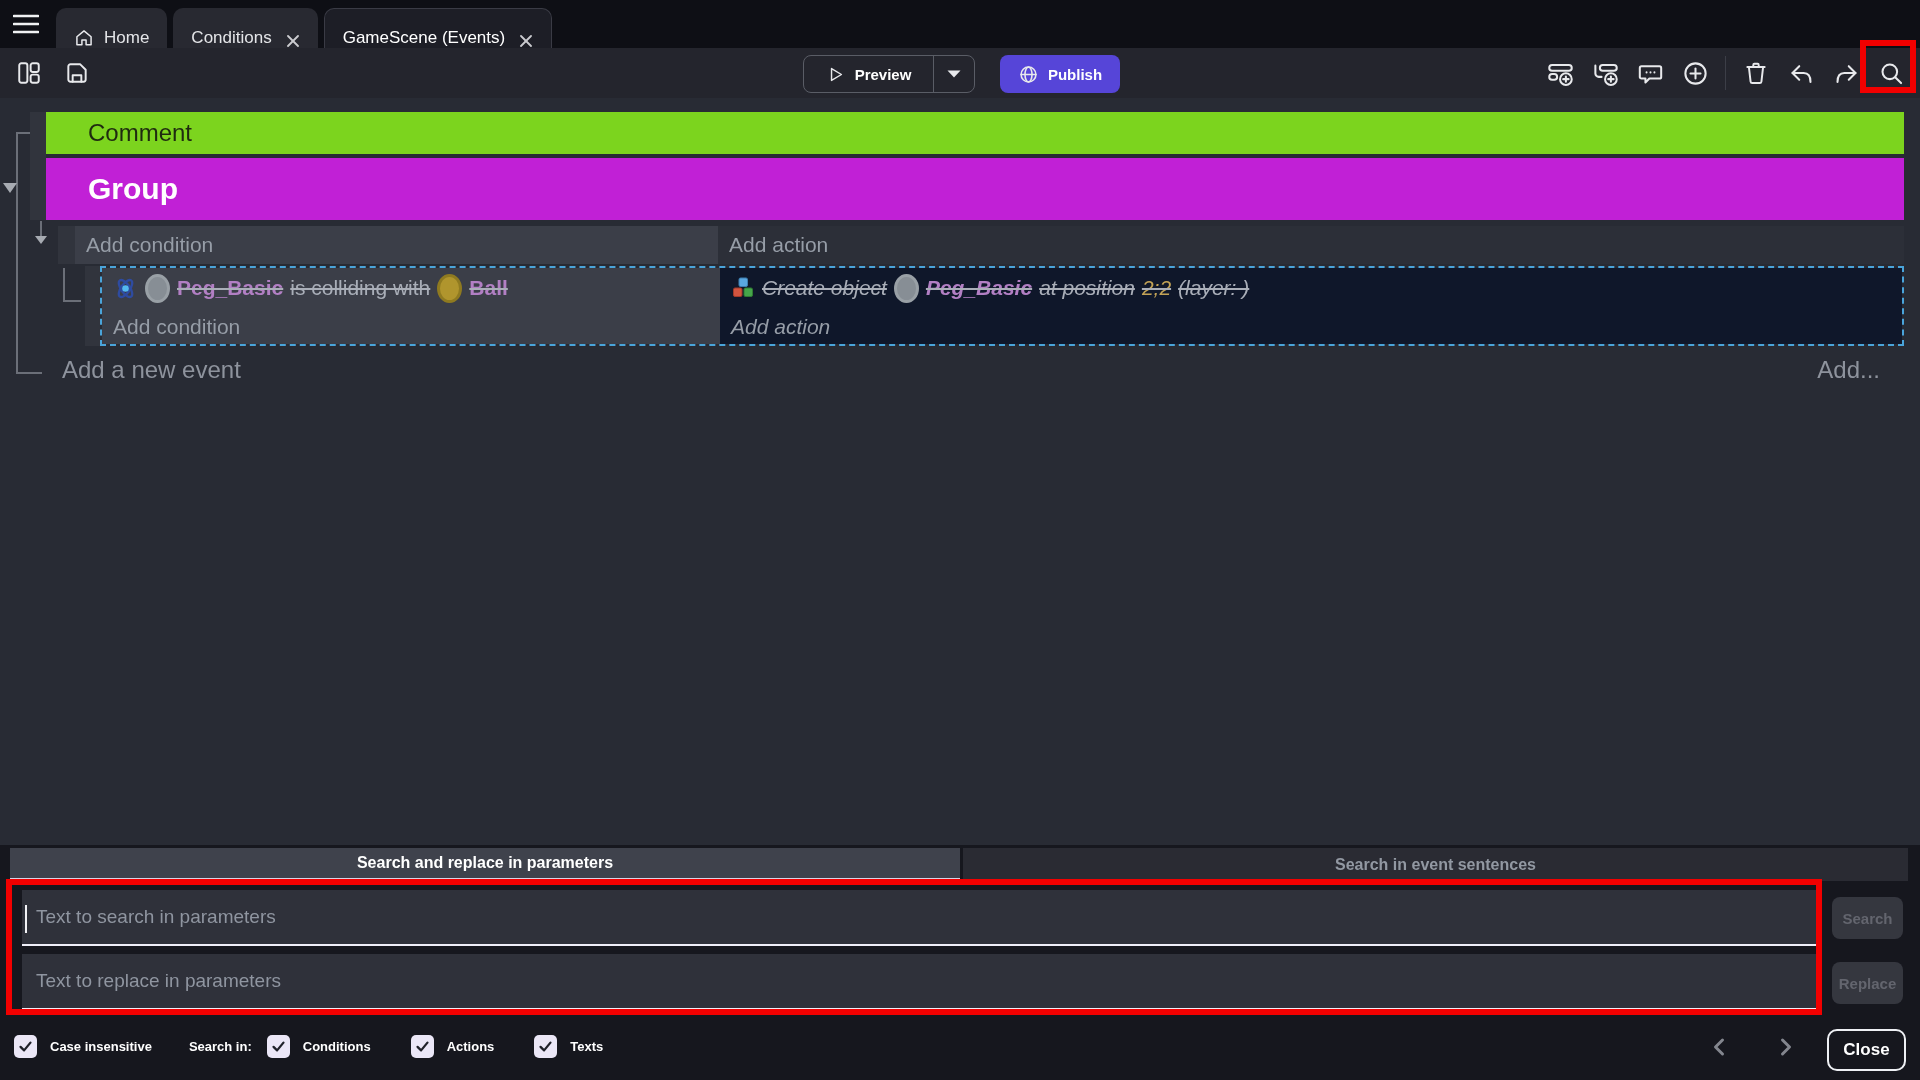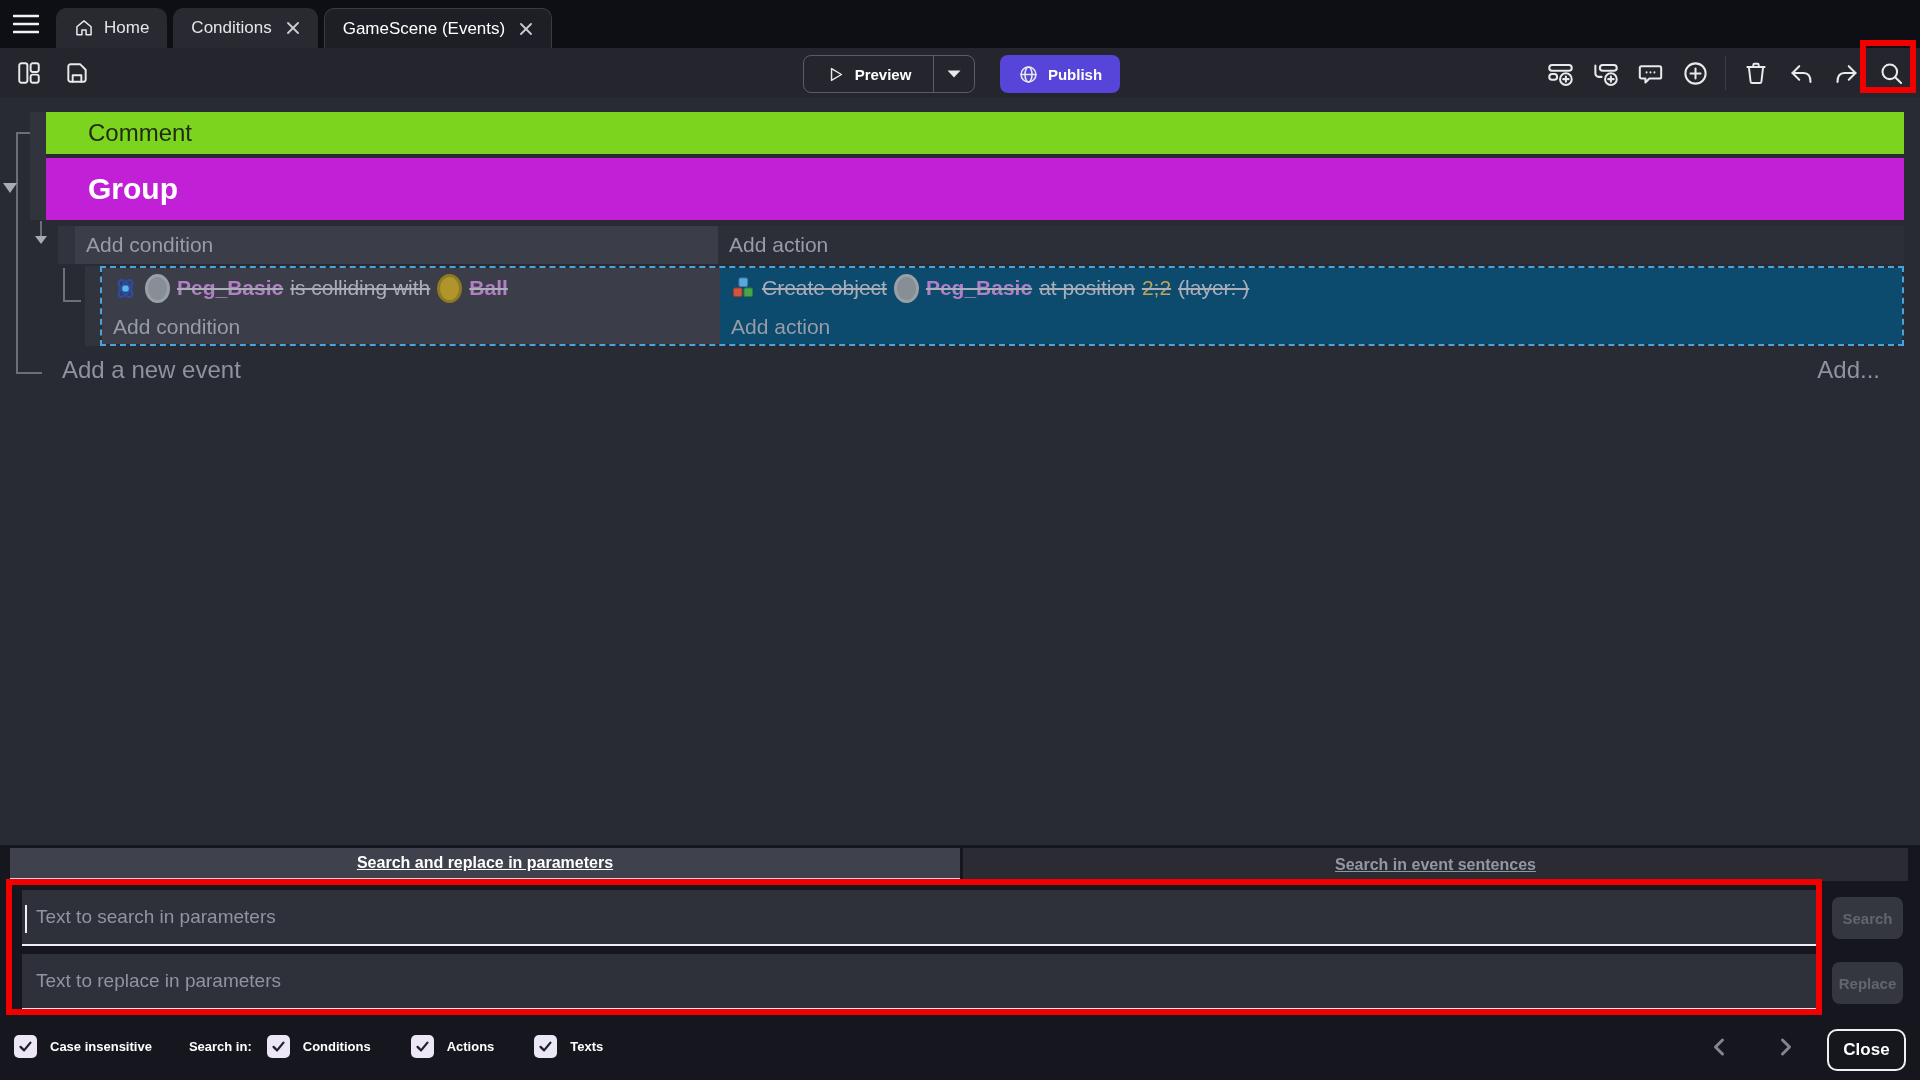--- a/index.html
+++ b/index.html
@@ -8,21 +8,21 @@
     position: relative; width: 1920px; height: 1080px; overflow: hidden;
     font-family: "Liberation Sans", sans-serif; color: #e8e9ec; background:#282b34;
   }
   svg { display:block; }
   .ico { stroke:#e8e9ec; fill:none; stroke-width:1.8; stroke-linecap:round; stroke-linejoin:round; }
 
   
   .tabbar { position:absolute; left:0; top:0; width:1920px; height:48px; background:#0e0f15; z-index:5; }
   .hamburger { position:absolute; left:10px; top:10px; width:32px; height:28px; display:flex; align-items:center; justify-content:center; cursor:pointer; }
   .tabs { position:absolute; left:56px; top:8px; display:flex; gap:6px; height:40px; }
-  .tab { display:flex; align-items:center; gap:10px; padding:0 18px; height:40px;
+  .tab { display:flex; align-items:flex-end; gap:10px; padding:0 18px; height:40px;
          background:#282931; color:#e4e5e8; font-size:17px; border-radius:10px 10px 0 0; cursor:pointer; }
   .tab.active { background:#1d1e26; border:1px solid #3a3b45; border-bottom:none; color:#ffffff; }
   .tab .close { margin-left:4px; opacity:.85; }
 
   
   .toolbar { position:absolute; left:0; top:48px; width:1920px; height:50px; background:#24252d; }
   .tb-left { position:absolute; left:14px; top:0; height:50px; display:flex; align-items:center; gap:18px; }
   .tb-btn { width:30px; height:30px; display:flex; align-items:center; justify-content:center; cursor:pointer; }
   .preview-btn { position:absolute; left:803px; top:7px; width:172px; height:38px; border:1px solid #5a5d66;
                  border-radius:8px; display:flex; align-items:center; color:#fff; cursor:pointer; }
@@ -45,37 +45,37 @@
                  color:#1f2a10; font-size:24px; line-height:42px; padding-left:42px; cursor:pointer; }
   .group-bar { position:absolute; left:46px; top:60px; width:1858px; height:62px; background:#c120d6;
                color:#ffffff; font-size:30px; font-weight:bold; line-height:62px; padding-left:42px; cursor:pointer; }
   .strip { position:absolute; background:#31343d; }
   .ev1-cond { position:absolute; left:75px; top:128px; width:643px; height:38px; background:#3b3e48; }
   .ev1-act  { position:absolute; left:718px; top:128px; width:1186px; height:38px; background:#2c2f38; }
   .add-link { color:#969da7; font-size:21px; line-height:38px; padding-left:11px; cursor:pointer; white-space:nowrap; }
   .sel-event { position:absolute; left:100px; top:168px; width:1804px; height:80px;
                border:2px dashed #4aa4da; display:flex; }
   .sel-cond { width:618px; background:#3b3e48; }
-  .sel-act  { flex:1; background:#0c4a6e; }
+  .sel-act  { flex:1; background:#0f172a;font-style:italic; }
   .sentence { display:flex; align-items:center; gap:7px; height:40px; padding-left:11px;
               font-size:21px; color:#a9aeb8; text-decoration:line-through; white-space:nowrap; cursor:pointer; }
   .obj-name { color:#b27fc4; font-weight:bold; }
   .num { color:#c3a356; }
   .obj-thumb { width:25px; height:29px; border-radius:50%; flex:0 0 auto; }
   .thumb-gray { background:#878e95; border:3px solid #99a0a6; }
   .thumb-yellow { background:#b0952d; border:3px solid #8f7a20; }
   .footer-add { position:absolute; top:258px; font-size:24px; color:#8e939d; cursor:pointer; }
   .tree { position:absolute; background:#6b6f78; }
   .tri-down { position:absolute; width:0; height:0; border-left:7px solid transparent; border-right:7px solid transparent; border-top:10px solid #a7abb2; cursor:pointer; }
   .tri-down.small { border-left-width:6px; border-right-width:6px; border-top-width:8px; }
 
   
   .panel { position:absolute; left:0; top:845px; width:1920px; height:235px; background:#16171e; }
   .panel-tab { position:absolute; top:3px; height:33px; display:flex; align-items:center; justify-content:center;
-               font-size:16px; font-weight:bold; cursor:pointer;text-decoration:underline; }
+               font-size:16px; font-weight:bold; cursor:pointer; }
   .panel-tab.active { left:10px; width:950px; background:#3f424c; color:#ffffff; border-bottom:3px solid #d6d4e6; }
   .panel-tab.inactive { left:963px; width:945px; background:#2a2b33; color:#9298a2; }
   .search-field { position:absolute; left:22px; width:1796px; height:56px; background:#2f313a;
                   border:none; border-bottom:2px solid #efeef8; color:#e8e9ec; font-size:19px;
                   padding:0 14px; font-family:"Liberation Sans", sans-serif; outline:none; }
   .search-field::placeholder { color:#8f95a0; opacity:1; }
   .caret { position:absolute; left:25px; top:905px; width:1.5px; height:28px; background:#f2f2f5; z-index:41; }
   .panel-btn { position:absolute; left:1832px; width:71px; height:42px; background:#35373f; border-radius:8px;
                display:flex; align-items:center; justify-content:center; font-size:15px; font-weight:bold; color:#63656e; cursor:pointer; }
   .options { position:absolute; left:14px; top:185px; height:32px; display:flex; align-items:center;

